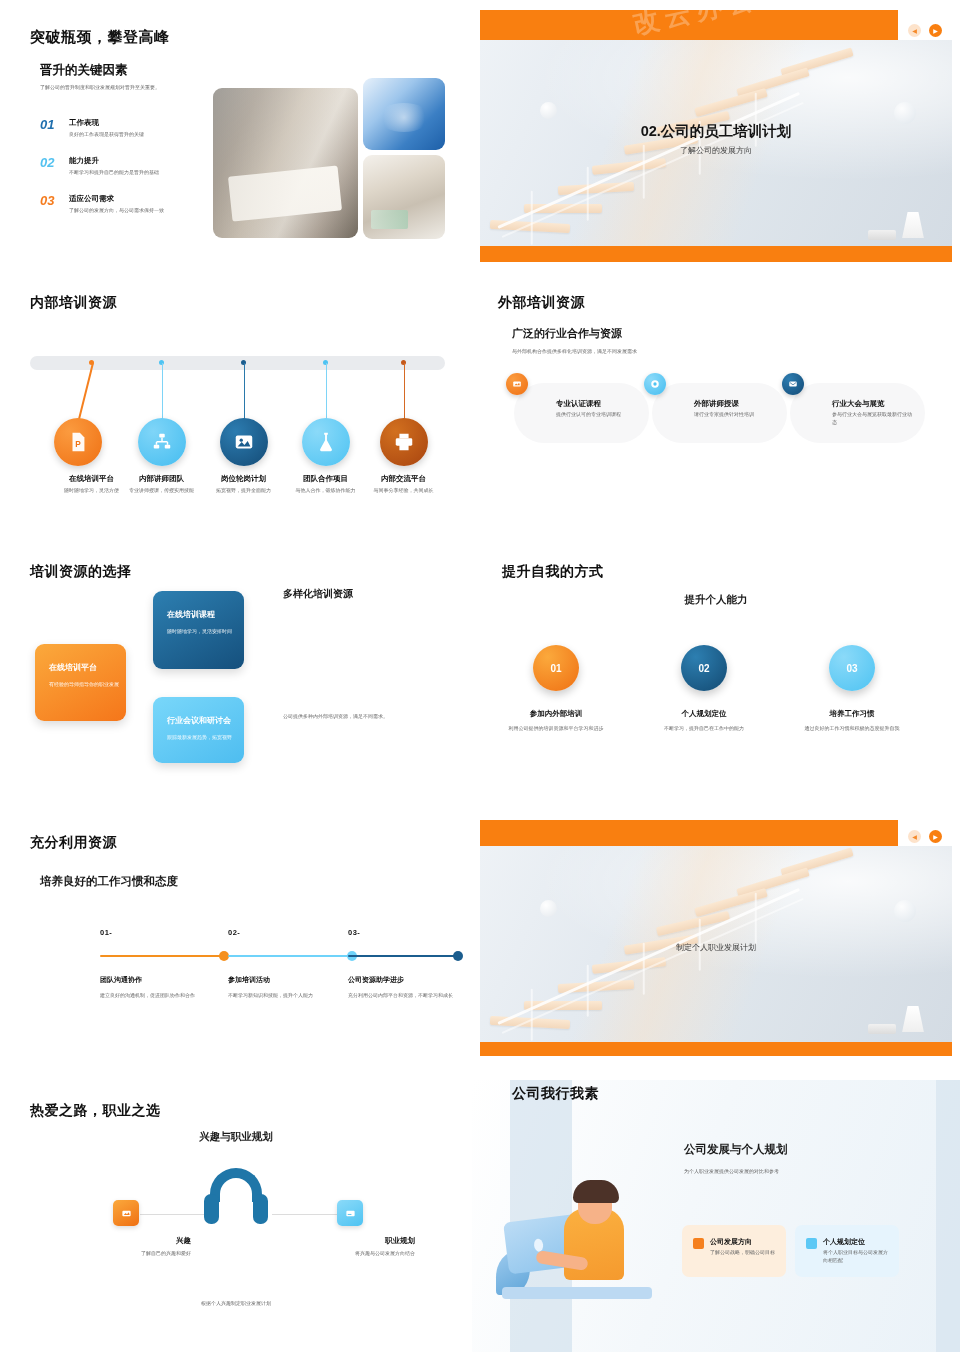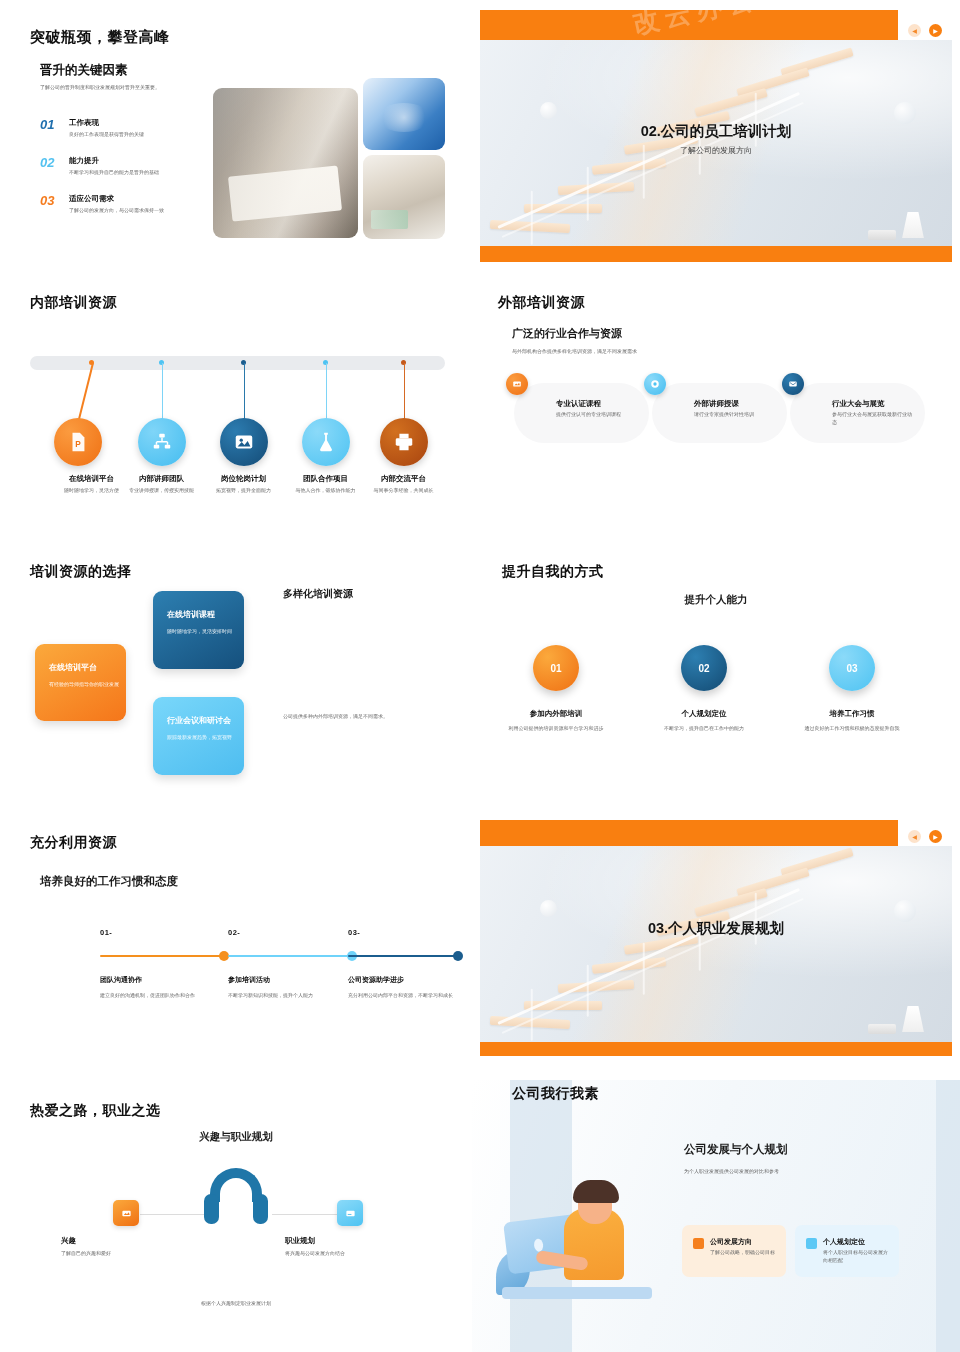--- a/index.html
+++ b/index.html
@@ -143,21 +143,21 @@
   .s9-line{position:absolute;top:134px;height:1px;background:#dcdcdc;}
   .hp{position:absolute;left:50%;top:88px;width:64px;height:56px;margin-left:-32px;}
   .hp .band{position:absolute;left:6px;top:0;width:52px;height:34px;border-radius:26px 26px 0 0;
      border:10px solid #1f76a8;border-bottom:none;box-sizing:border-box;}
   .hp .cup{position:absolute;top:26px;width:15px;height:30px;border-radius:7px;background:#1f76a8;}
   .hp .cup.l{left:0;}
   .hp .cup.r{right:0;}
   .sq{position:absolute;top:120px;width:26px;height:26px;border-radius:5px;display:flex;
      align-items:center;justify-content:center;box-shadow:0 2px 5px rgba(0,0,0,.14);}
   .sq svg{width:11px;height:11px;fill:#fff;}
-  .s9-lab{position:absolute;top:156px;width:130px;text-align:left;}
+  .s9-lab{position:absolute;top:156px;width:130px;text-align:right;}
   .s9-lab .t{font-size:7.5px;font-weight:bold;color:#111;}
   .s9-lab .d{font-size:5px;color:#666;margin-top:4px;line-height:1.55;}
   .s9-foot{position:absolute;left:0;right:0;top:220px;text-align:center;font-size:5px;color:#666;}
 
   
   .s10{background:linear-gradient(110deg,#ffffff 0%,#f4f8fb 45%,#eaf2f8 100%);}
   .s10-band{position:absolute;left:38px;top:0;width:62px;height:272px;background:rgba(200,219,233,.55);}
   .s10-band2{position:absolute;right:0;top:0;width:24px;height:272px;background:rgba(205,222,235,.5);}
   .s10-title{position:absolute;left:40px;top:5px;font-size:14px;}
   .s10-head{position:absolute;left:212px;top:62px;font-size:11.5px;font-weight:bold;}
@@ -387,21 +387,21 @@
     <div class="card" style="left:35px;top:99px;width:91px;height:77px;background:linear-gradient(150deg,#fba93c,#f5761a)">
       <div class="ct">在线培训平台</div>
       <div class="cd">有经验的导师指导你的职业发展</div>
     </div>
 
     <div class="card" style="left:153px;top:46px;width:91px;height:78px;background:linear-gradient(150deg,#2d7fb1,#15507d)">
       <div class="ct">在线培训课程</div>
       <div class="cd">随时随地学习，灵活安排时间</div>
     </div>
 
-    <div class="card" style="left:153px;top:152px;width:91px;height:78px;background:linear-gradient(150deg,#79d7fa,#4ebdf0)">
+    <div class="card" style="left:153px;top:152px;width:91px;height:66px;background:linear-gradient(150deg,#79d7fa,#4ebdf0)">
       <div class="ct">行业会议和研讨会</div>
       <div class="cd">跟踪最新发展趋势，拓宽视野</div>
     </div>
 
     <div class="s5-h">多样化培训资源</div>
     <div class="s5-p">公司提供多种内外部培训资源，满足不同需求。</div>
   </div>
 
   <div class="slide col-r r3">
     <div class="s-title s6-title">提升自我的方式</div>
@@ -480,21 +480,21 @@
           <div class="rail" style="left:52px;top:142px;width:52px;transform:rotate(90deg);height:1.5px;opacity:.7"></div>
           <div class="rail" style="left:108px;top:118px;width:52px;transform:rotate(90deg);height:1.5px;opacity:.7"></div>
           <div class="rail" style="left:164px;top:96px;width:52px;transform:rotate(90deg);height:1.5px;opacity:.7"></div>
           <div class="rail" style="left:220px;top:72px;width:52px;transform:rotate(90deg);height:1.5px;opacity:.7"></div>
           <div class="rail" style="left:276px;top:46px;width:52px;transform:rotate(90deg);height:1.5px;opacity:.7"></div>
         </div>
         <div class="cov-dot" style="top:54px"></div>
         <div class="cov-clock" style="top:54px"></div>
         <div class="cov-lamp"></div>
         <div class="cov-books"></div>
-        <div class="cov-t" style="top:73px">03.个人职业发展规划</div>
+        <div class="cov-s" style="top:96px">制定个人职业发展计划</div>
       </div>
       <div class="cov-bar-b" style="top:224px;height:14px"></div>
     </div>
   </div>
 
   <div class="slide col-l r5">
     <div class="s-title s9-title">热爱之路，职业之选</div>
     <div class="s9-head">兴趣与职业规划</div>
 
     <div class="s9-line" style="left:140px;width:68px"></div>

